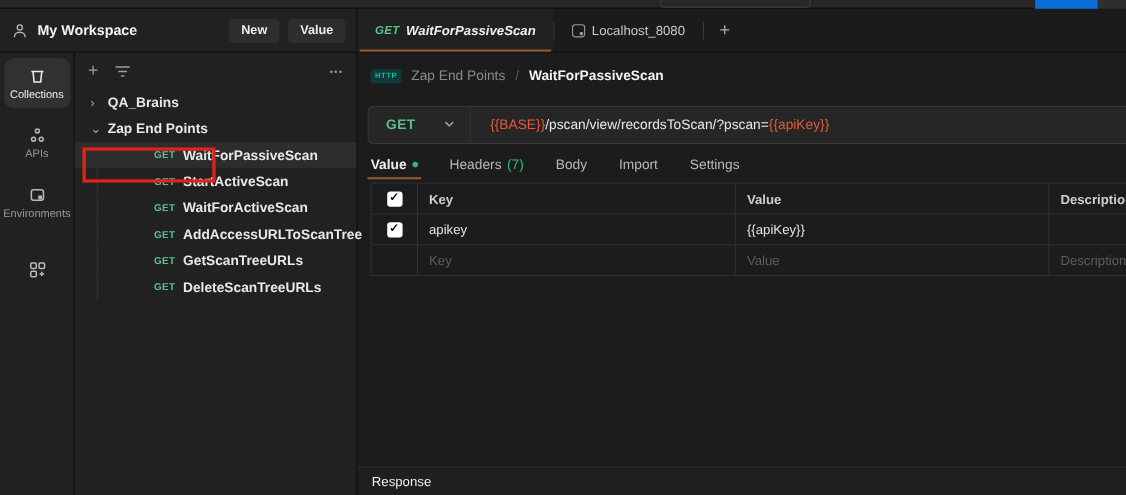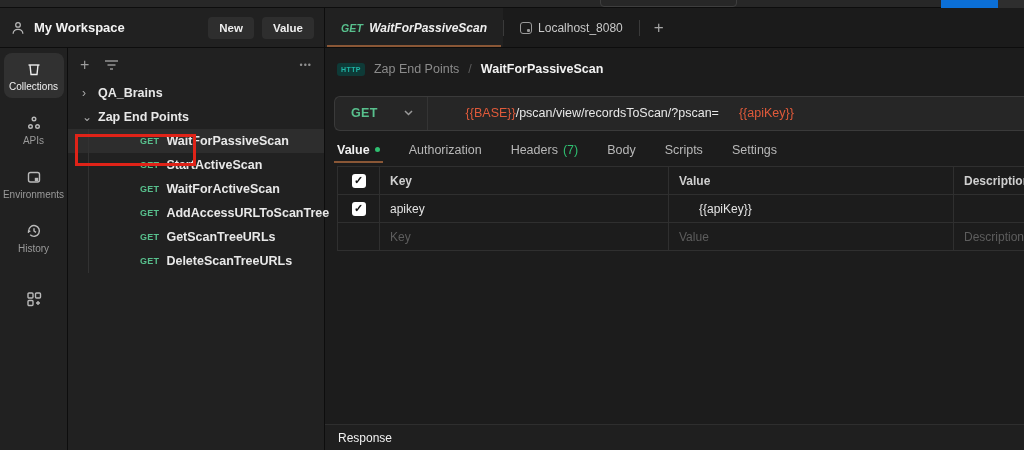--- a/index.html
+++ b/index.html
@@ -68,21 +68,21 @@
   .bc-sep { font-size:12.5px; color:#5c5c5c; }
   .bc-request { font-size:12.5px; font-weight:700; color:#f2f2f2; }
 
   .url-row { height:46px; display:flex; align-items:center; padding-left:9px; }
   .url-bar { display:flex; align-items:center; height:35px; width:100%; background:#262626; border:1px solid #3a3a3a; border-right:none; border-radius:6px 0 0 6px; overflow:hidden; }
   .method-select { display:flex; align-items:center; gap:26px; padding:0 14px 0 16px; cursor:pointer; border-right:1px solid #343434; height:100%; }
   .method-label { color:#58c08d; font-weight:700; font-size:12.5px; letter-spacing:.3px; }
   .chev-down { width:9px; height:6px; display:block; }
   .chev-down polyline { fill:none; stroke:#9a9a9a; stroke-width:1.5; }
   .url-text { padding-left:18px; font-size:12.5px; color:#e8e8e8; white-space:nowrap; }
-  .var { color:#e05a3a;margin-left:20px; }
+  .var { color:#e05a3a; }
 
   .req-tabs { height:27px; display:flex; align-items:center; padding:0 12px; gap:29px; }
   .req-tab { font-size:12.5px; color:#b8b8b8; cursor:pointer; position:relative; height:100%; display:flex; align-items:center; gap:5px; }
   .req-tab.active { color:#f0f0f0; font-weight:700; }
   .req-tab.active::after { content:""; position:absolute; left:-3px; right:-3px; bottom:0; height:2px; background:#8a5736; }
   .green-dot { width:5px; height:5px; border-radius:50%; background:#2fbf71; }
   .tab-count { color:#2fbf71; }
 
   .qp-label { height:29px; display:flex; align-items:center; padding:0 13px; font-size:11.5px; font-weight:700; color:#d2d2d2; }
 
@@ -154,28 +154,20 @@
           </svg>
         <span class="act-label">APIs</span>
       </div>
       <div class="act-item">
         <svg class="act-icon" viewBox="0 0 18 18">
             <rect x="3.5" y="4.5" width="11" height="9.5" rx="2"></rect>
             <rect x="10.5" y="10.5" width="2" height="2" style="fill:#b9b9b9"></rect>
           </svg>
         <span class="act-label">Environments</span>
       </div>
-      <div class="act-item">
-        <svg class="act-icon" viewBox="0 0 18 18">
-            <path d="M3.6 9a5.4 5.4 0 1 1 1.6 3.8"></path>
-            <path d="M3.4 10.8L3.6 9l1.8.4"></path>
-            <path d="M9 6.2V9l2 1.4"></path>
-          </svg>
-        <span class="act-label">History</span>
-      </div>
       <div class="act-item act-bottom">
         <svg class="act-icon" viewBox="0 0 18 18">
             <rect x="3" y="3" width="5" height="5" rx="1"></rect>
             <rect x="10.5" y="3" width="5" height="5" rx="1"></rect>
             <rect x="3" y="10.5" width="5" height="5" rx="1"></rect>
             <path d="M13 11v4M11 13h4"></path>
           </svg>
       </div>
     </div>
 
@@ -253,31 +245,28 @@
           </div>
         </div>
       </div>
 
       <div class="req-tabs">
         <div class="req-tab active">
           <span>Value</span>
           <span class="green-dot"></span>
         </div>
         <div class="req-tab">
-            <span>Authorization</span>
-          </div>
-        <div class="req-tab">
           <span>Headers</span>
           <span class="tab-count">(7)</span>
         </div>
         <div class="req-tab">
             <span>Body</span>
           </div>
         <div class="req-tab">
-            <span>Scripts</span>
+            <span>Import</span>
           </div>
         <div class="req-tab">
             <span>Settings</span>
           </div>
       </div>
 
 
       <div class="qp-table">
         <div class="qp-row qp-head">
           <div class="qp-cell qp-check-cell">

